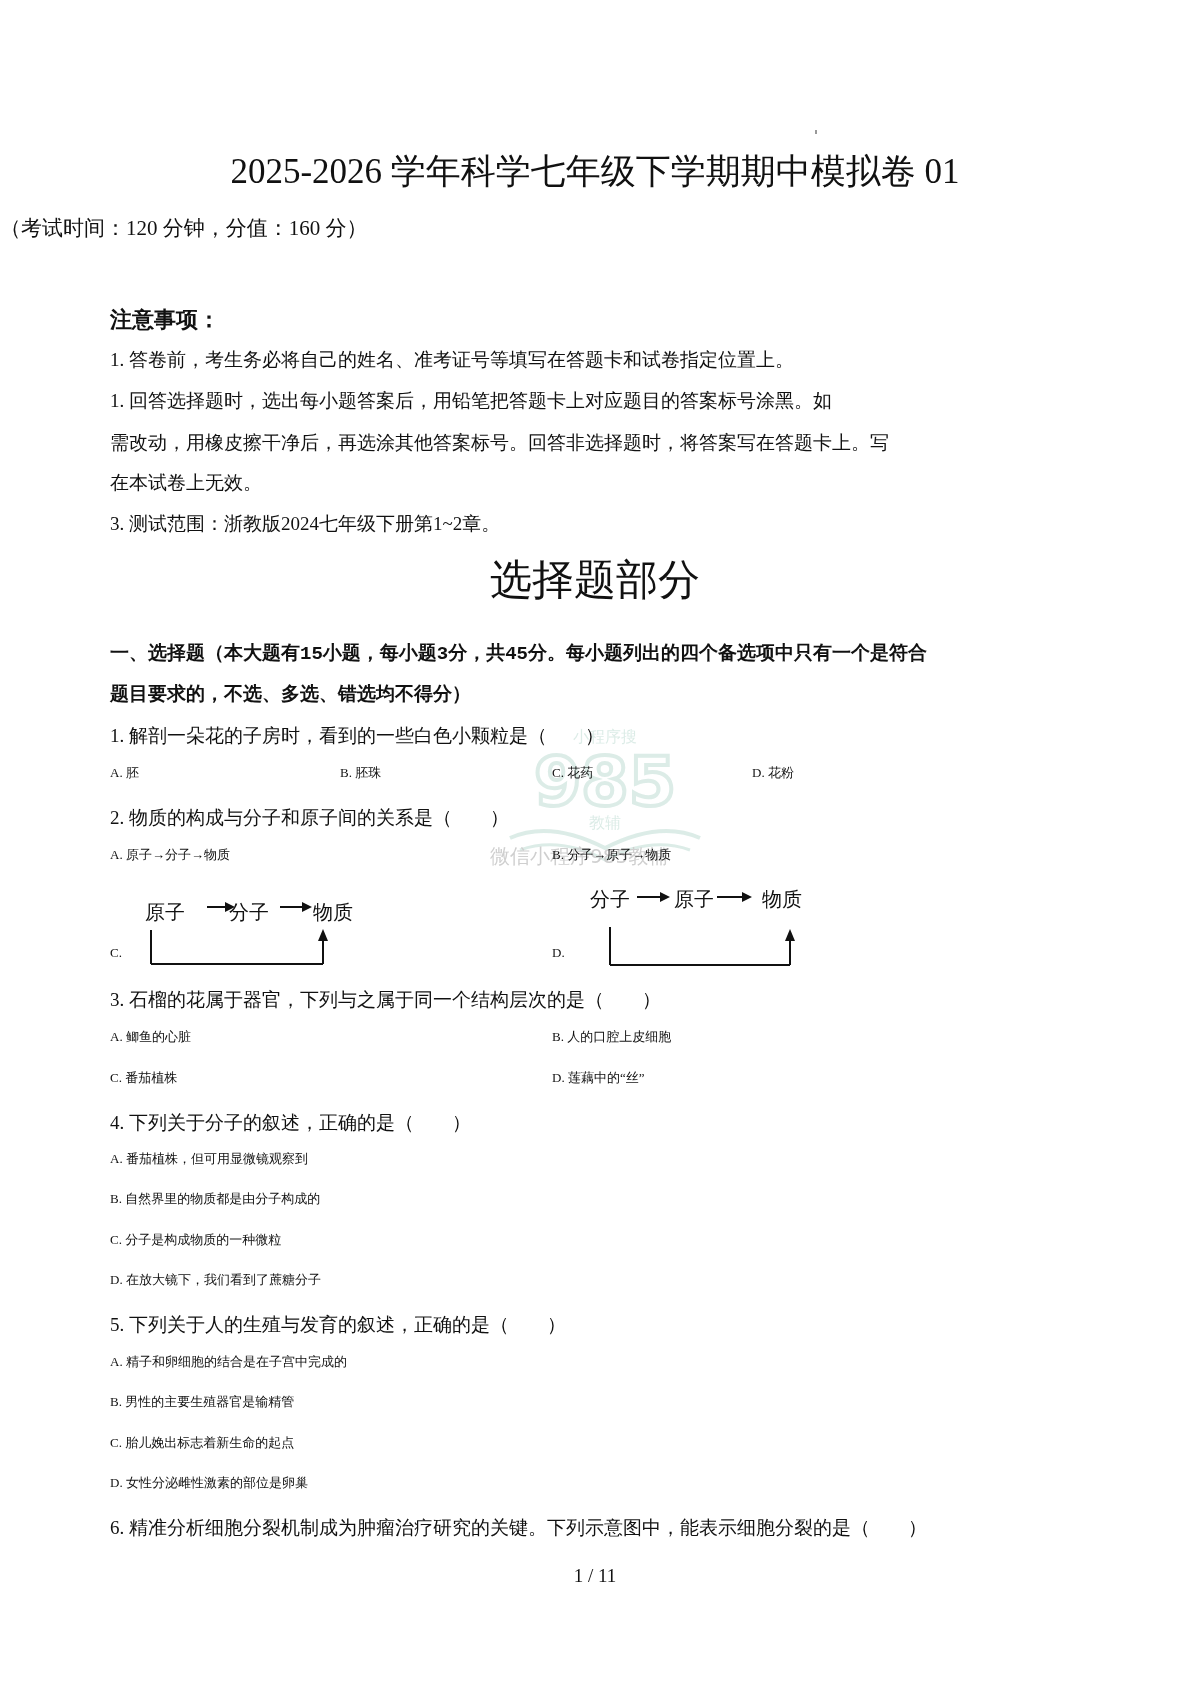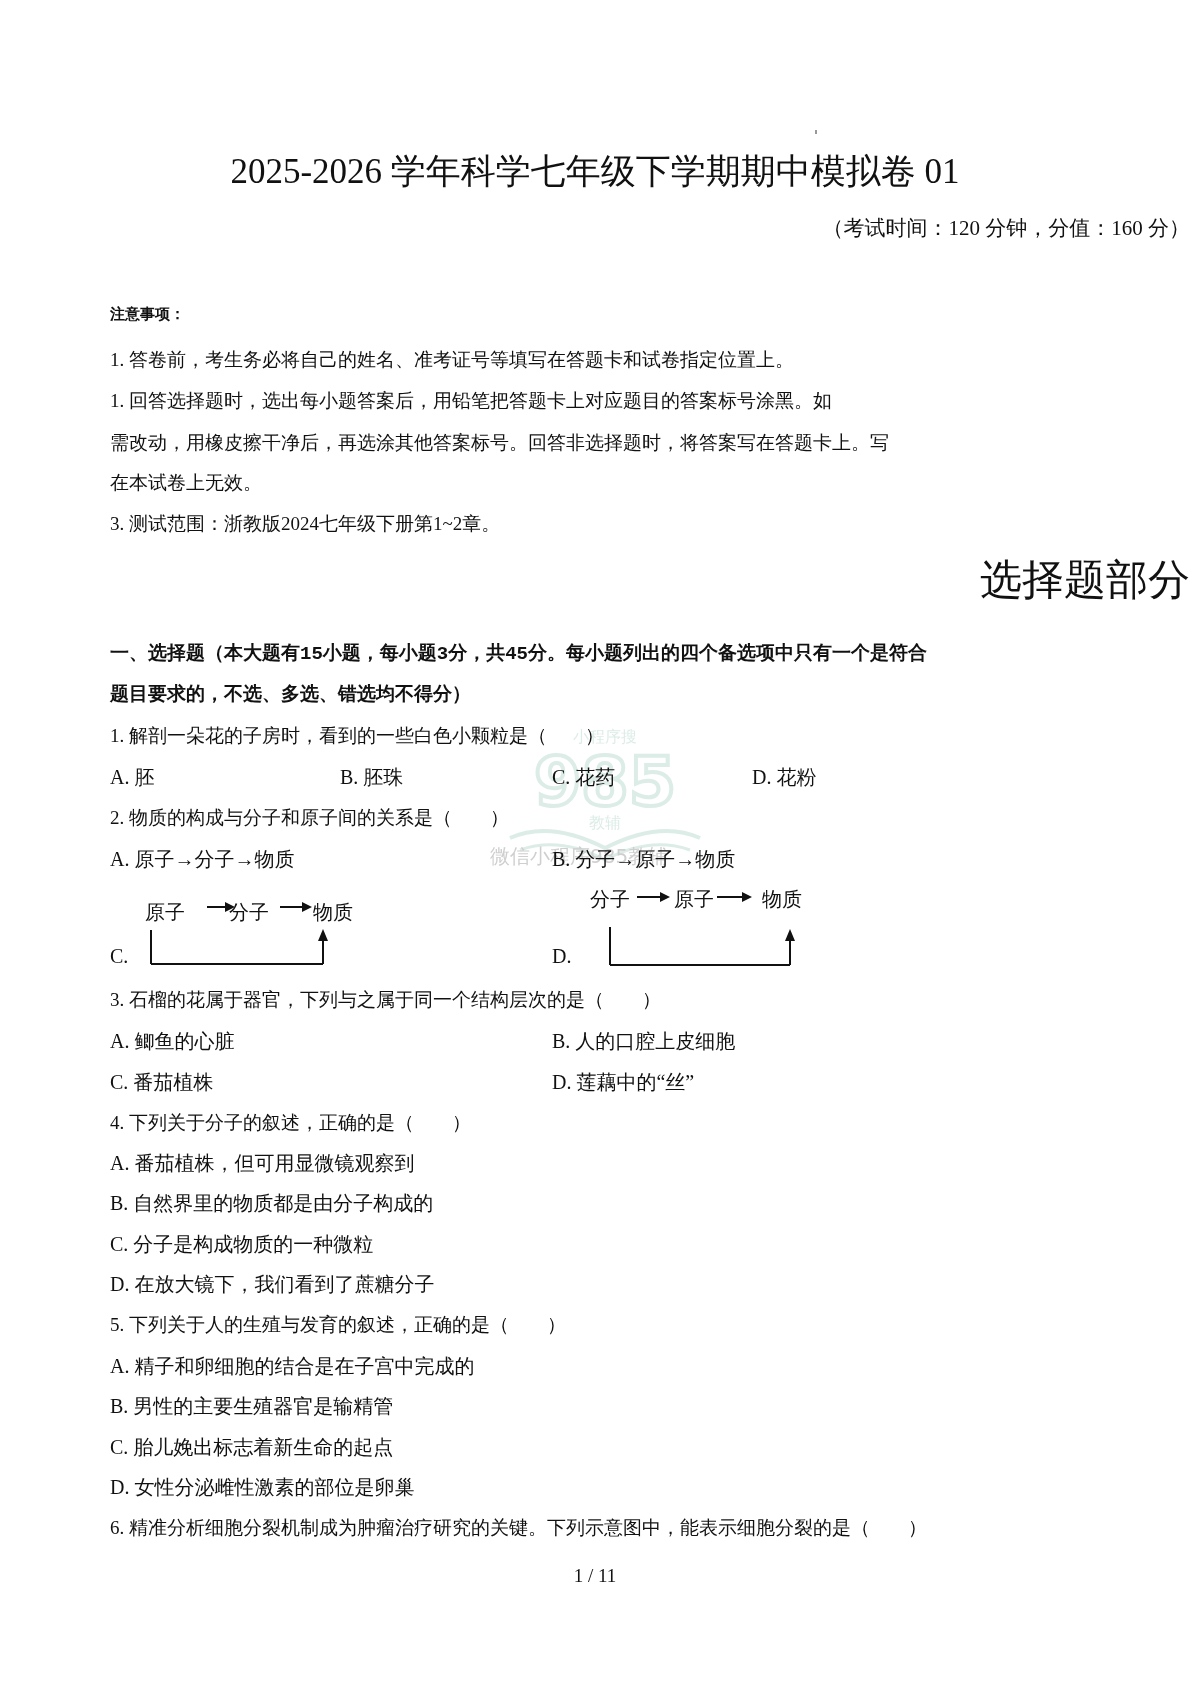--- a/index.html
+++ b/index.html
@@ -1,25 +1,25 @@
 <!DOCTYPE html>
 <html><head>
 <meta charset="utf-8">
 <style>
   html, body { margin: 0; padding: 0; background: #ffffff; }
   body { width: 1190px; height: 1683px; position: relative; overflow: hidden;
          font-family: "Liberation Serif", "DejaVu Serif", serif; color: #111; }
   .abs { position: absolute; white-space: nowrap; }
   .title { left: 0; width: 1190px; text-align: center; top: 148px; font-size: 35px; }
-  .subtitle { left: 0; width: 1190px; text-align: right; top: 214px; font-size: 21px; }
-  .notice-head { left: 110px; top: 305px; font-size: 15px; font-weight: bold; font-family: "DejaVu Sans", sans-serif; }
+  .subtitle { left: 0; width: 1190px; text-align: left; top: 214px; font-size: 21px; }
+  .notice-head { left: 110px; top: 305px; font-size: 22px; font-weight: bold; font-family: "DejaVu Sans", sans-serif; }
   .line { left: 110px; font-size: 19px; text-align: center; }
-  .section-title { left: 0; width: 1190px; text-align: right; top: 552px; font-size: 42px; }
+  .section-title { left: 0; width: 1190px; text-align: center; top: 552px; font-size: 42px; }
   .part-head { left: 110px; font-size: 19px; font-weight: bold; font-family: Liberation Mono, monospace; }
-  .opt { font-size: 20px; }
+  .opt { font-size: 13px; }
   .footer { left: 0; width: 1190px; text-align: center; top: 1565px; font-size: 19px; }
   .diagram { position: absolute; }
   .diagram .lbl { position: absolute; font-size: 20px; font-family: "DejaVu Sans", sans-serif; }
   .diagram svg { position: absolute; left: 0; top: 0; }
   .watermark { position: absolute; left: 490px; top: 720px; width: 230px; height: 150px; opacity: 0.35; }
   .wm-text { position: absolute; left: 490px; top: 843px; font-size: 20px; color: #cfcfcf; font-family: "DejaVu Sans", sans-serif; }
   .tick { position: absolute; left: 815px; top: 130px; width: 2px; height: 4px; background: #999; }
 </style>
 </head>
 <body>

